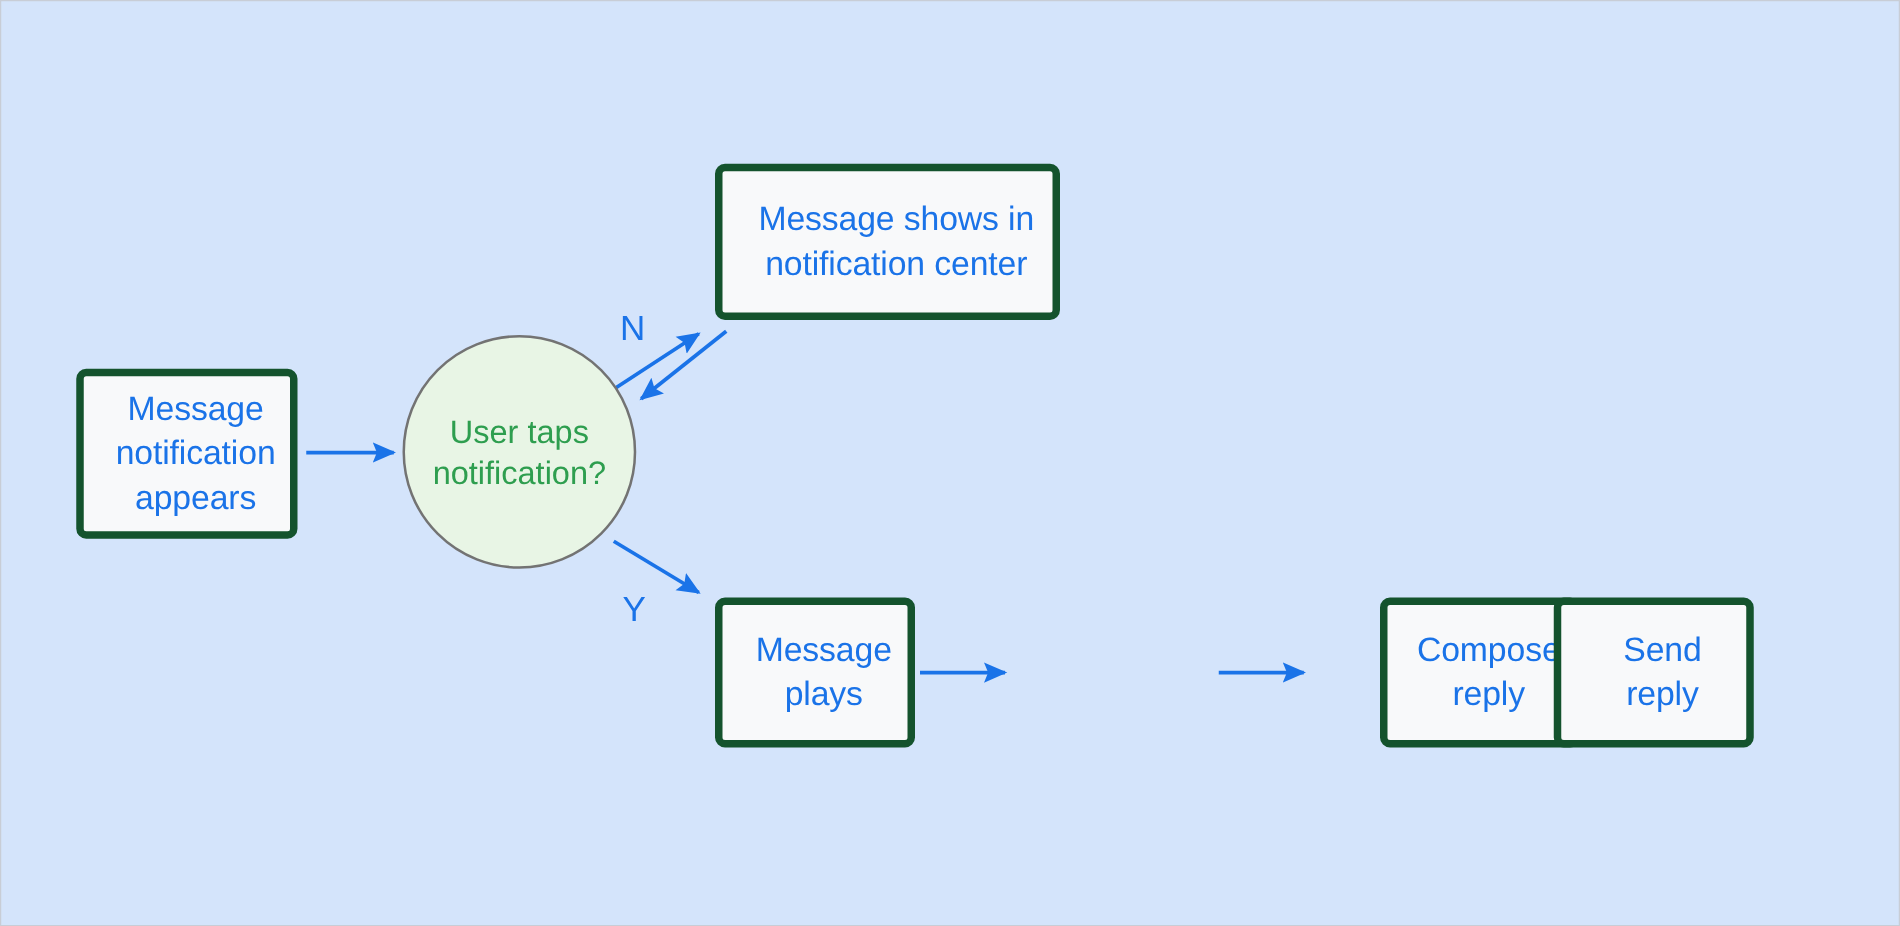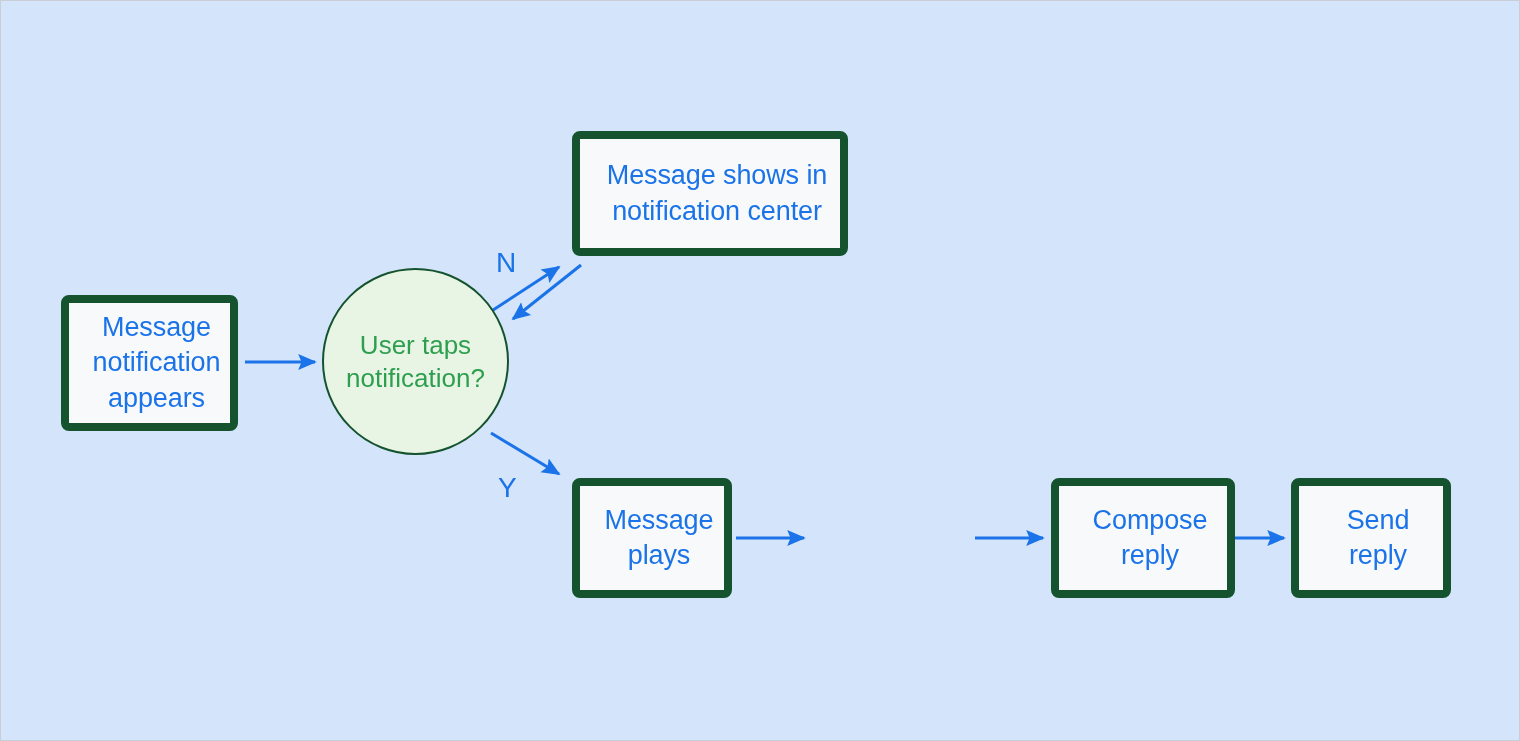--- a/index.html
+++ b/index.html
@@ -25,38 +25,38 @@
     height: 741px;
   }
   .node {
     position: absolute;
     box-sizing: border-box;
     display: flex;
     align-items: center;
     justify-content: center;
     text-align: center;
     background: #f8f9fa;
-    border: 8px solid #14532d;
+    border: 6px solid #14532d;
     border-radius: 8px;
     color: #1a73e8;
     font-size: 27px;
     line-height: 1.3;
     letter-spacing: -0.1px;
     white-space: pre-line;
     padding-left: 14px;
   }
   .node-decision {
     position: absolute;
     box-sizing: border-box;
     display: flex;
     align-items: center;
     justify-content: center;
     text-align: center;
     background: #e8f5e5;
-    border: 2px solid #14532d;
+    border: 2px solid #737373;
     border-radius: 50%;
     color: #2e9e4f;
     font-size: 26px;
     line-height: 1.25;
     white-space: pre-line;
   }
   .edge-label {
     position: absolute;
     color: #1a73e8;
     font-size: 28px;
@@ -98,23 +98,23 @@
   <div class="node-decision" style="left:321px; top:267px; width:187px; height:187px;">User taps
 notification?</div>
 
   <div class="node" style="left:571px; top:130px; width:276px; height:125px;">Message shows in
 notification center</div>
 
   <div class="node" style="left:571px; top:477px; width:160px; height:120px;">Message
 plays</div>
 
 
-  <div class="node" style="left:1050px; top:477px; width:184px; height:120px;">Compose
+  <div class="node" style="left:1103px; top:477px; width:160px; height:120px;">Compose
 reply</div>
 
-  <div class="node" style="left:1290px; top:477px; width:160px; height:120px;">Send
+  <div class="node" style="left:1242px; top:477px; width:160px; height:120px;">Send
 reply</div>
 
   <div class="edge-label" style="left:495px; top:248px;">N</div>
 
   <div class="edge-label" style="left:497px; top:473px;">Y</div>
 
 </div>
 
 </body></html>

